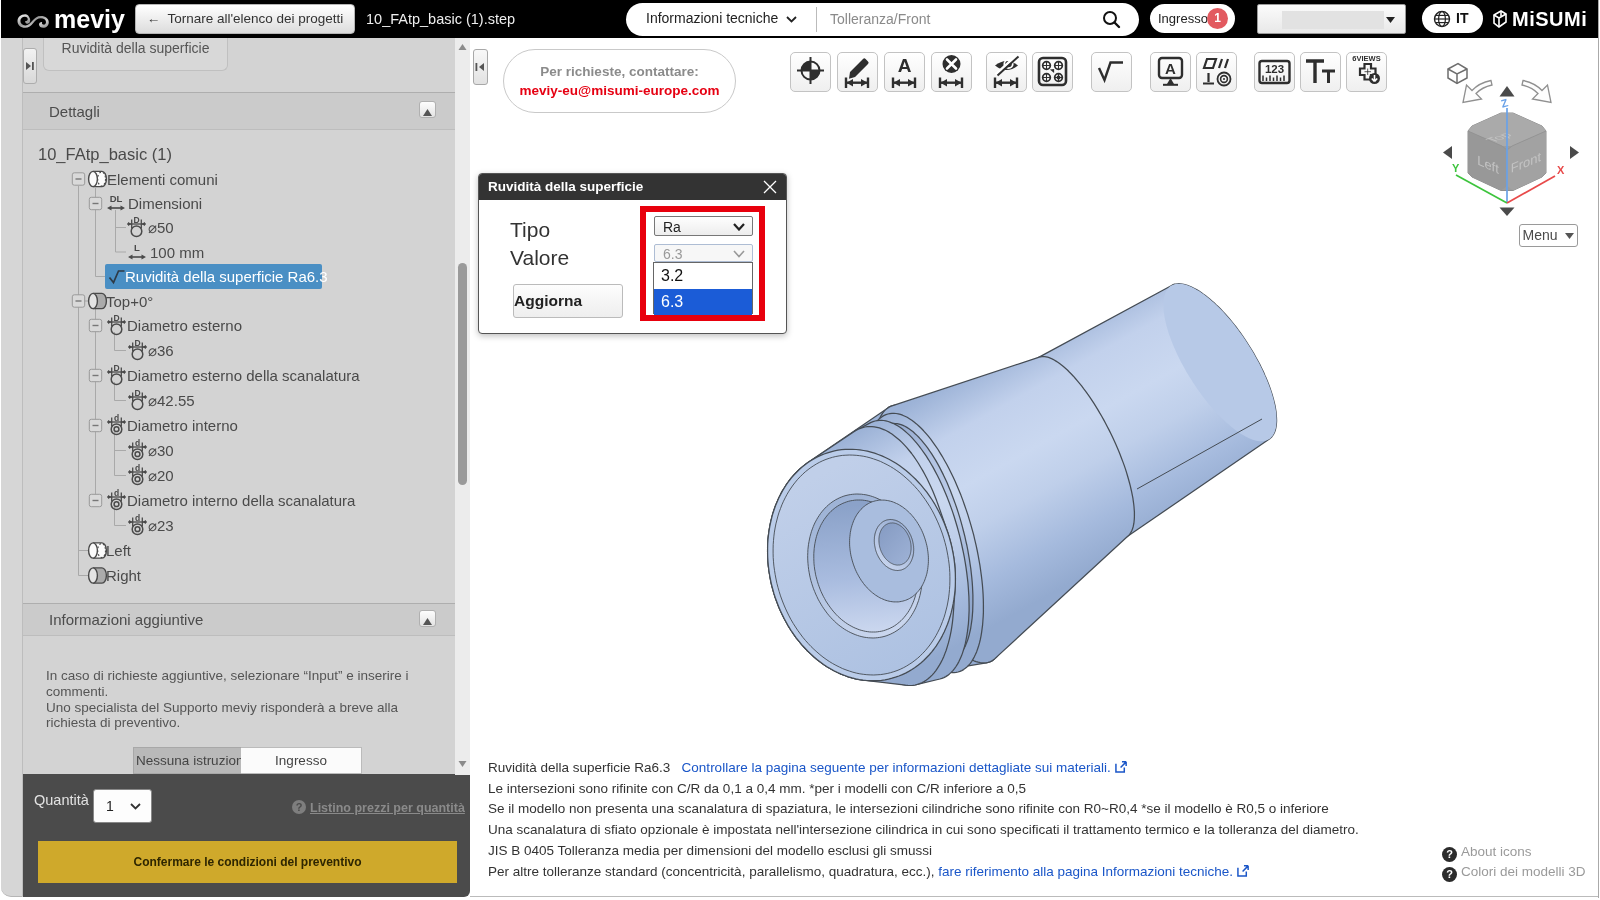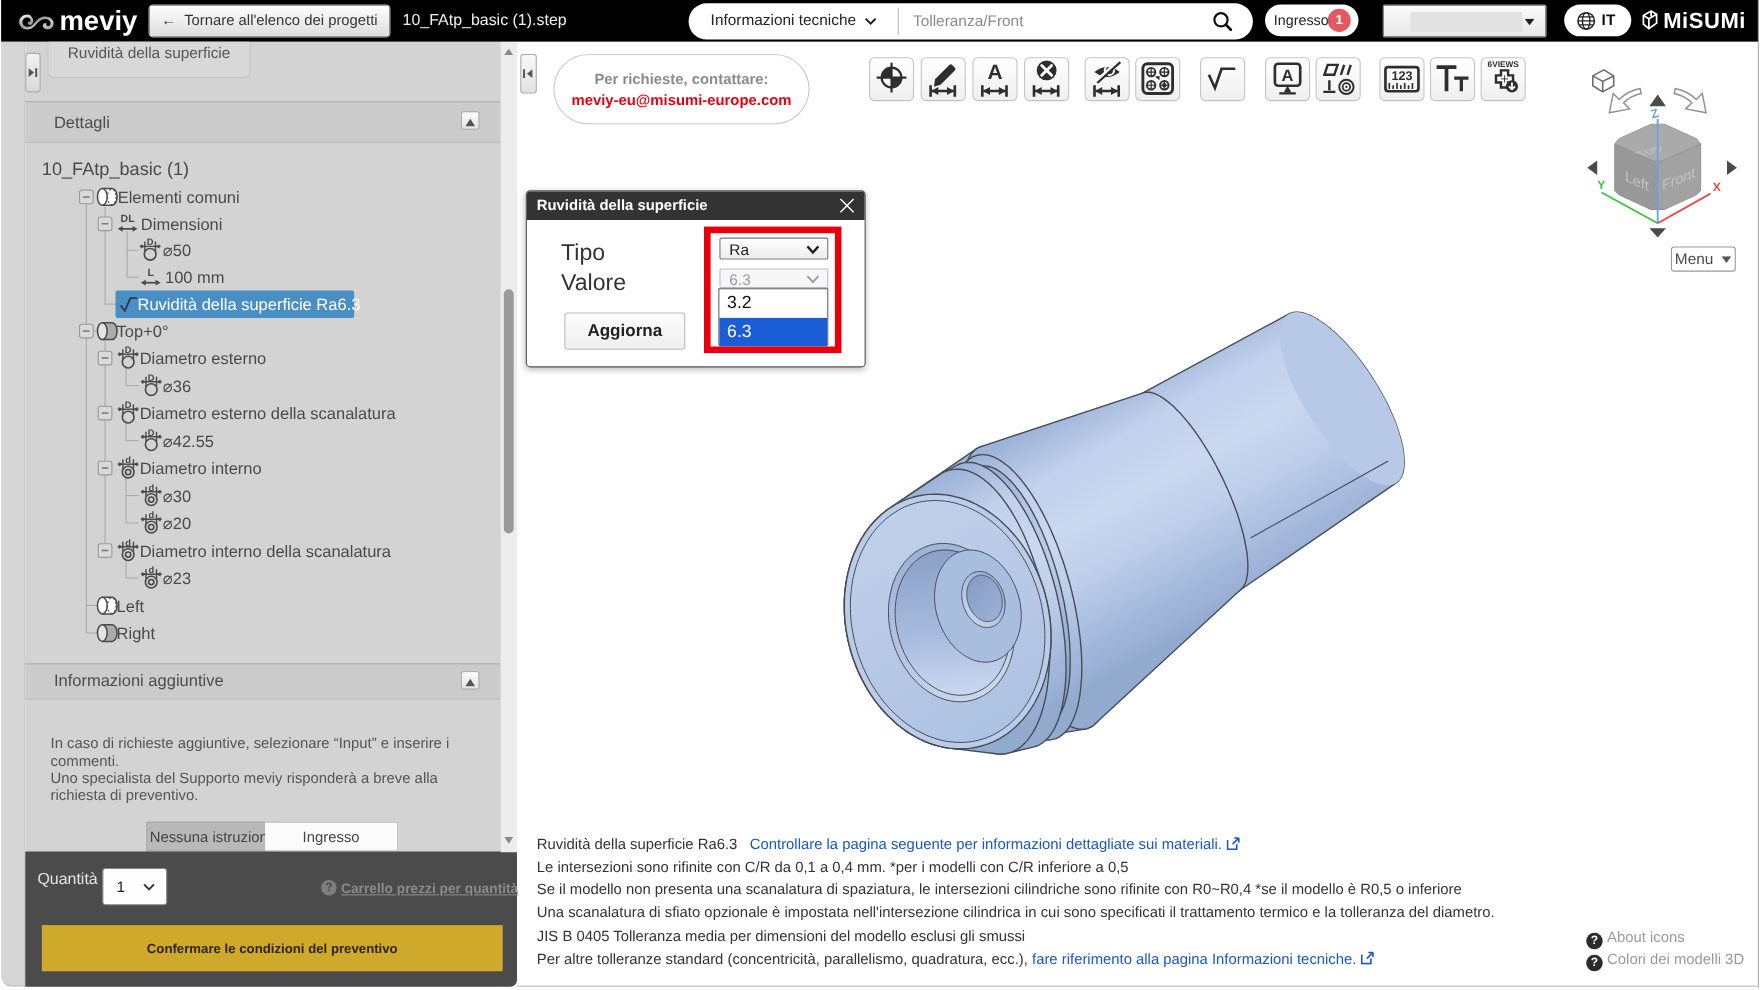--- a/index.html
+++ b/index.html
@@ -59,21 +59,21 @@
 
 #dlg { position:absolute; left:478px; top:173px; width:309px; height:161px; background:#fff; border:1px solid #555; border-radius:4px; box-shadow:0 2px 6px rgba(0,0,0,0.25); }
 #dlg .hdr { position:absolute; left:0; top:0; right:0; height:26px; background:#333; border-radius:3px 3px 0 0; color:#fff; font-size:13.5px; font-weight:bold; padding:5px 0 0 9px; }
 #dlg .x { position:absolute; right:8px; top:5px; color:#fff; font-size:15px; }
 #dlg .lab { position:absolute; left:31px; font-size:21px; color:#333; }
 #selra { position:absolute; left:175px; top:42px; width:99px; height:20px; background:linear-gradient(#fefefe,#ededed); border:1px solid #777; border-radius:2px; font-size:14px; color:#222; }
 #selval { position:absolute; left:175px; top:70px; width:99px; height:18px; background:#f7f7f7; border:1px solid #aebdd4; border-radius:2px; font-size:14px; color:#9a9a9a; }
 #ddlist { position:absolute; left:174px; top:88px; width:100px; height:52px; background:#fff; border:1px solid #666; font-size:16px; }
 #ddlist .o1 { height:26px; color:#111; padding-left:7px; line-height:25px;}
 #ddlist .o2 { height:26px; background:#1b5cd7; color:#fff; padding-left:7px; line-height:25px;}
-#btn-agg { position:absolute; left:34px; top:110px; width:110px; height:34px; background:linear-gradient(#fdfdfd,#eeeeee); border:1px solid #bbb; border-radius:3px; font-size:15.5px; font-weight:bold; color:#222; text-align:center; line-height:32px; }
+#btn-agg { position:absolute; left:34px; top:110px; width:110px; height:34px; background:linear-gradient(#fdfdfd,#eeeeee); border:1px solid #bbb; border-radius:3px; font-size:15.5px; font-weight:bold; color:#222; line-height:32px; }
 #redrect { position:absolute; left:640px; top:206px; width:125px; height:115px; border:6px solid #e8000d; z-index:50; }
 
 
 #binfo { position:absolute; left:488px; top:758px; font-size:13.5px; color:#333; line-height:20.7px; white-space:nowrap; }
 #binfo a { color:#1a56c8; text-decoration:none; }
 #abouticons { position:absolute; left:1442px; top:844px; font-size:13.5px; color:#9a9a9a; white-space:nowrap; }
 #colori3d { position:absolute; left:1442px; top:864px; font-size:13.5px; color:#9a9a9a; white-space:nowrap; }
 .qico { display:inline-block; width:15px; height:15px; border-radius:50%; background:#2b2b2b; color:#fff; font-size:11px; font-weight:bold; text-align:center; line-height:15px; vertical-align:-2px; margin-right:4px;}
 
 
@@ -161,21 +161,21 @@
 <div class="tab" id="tab2">Ingresso</div>
 <div id="sbfooter">
   <span class="qlab">Quantità</span>
   <div id="qtysel">
       <span class="v">1</span>
       <svg style="position:absolute; right:10px; top:13px;" width="11" height="7" viewBox="0 0 11 7">
         <path d="M1,1 L5.5,5.5 L10,1" fill="none" stroke="#333" stroke-width="1.8"></path>
       </svg>
     </div>
   <span id="qmark">?</span>
-  <span id="listino">Carrello prezzi per quantità</span>
+  <span id="listino">Listino prezzi per quantità</span>
   <div id="ybtn">Confermare le condizioni del preventivo</div>
 </div>
 
 <svg id="sbsvg" style="position:absolute; left:455px; top:38px;" width="15" height="737">
   <rect x="0" y="0" width="15" height="737" fill="#ececec"></rect>
   <path d="M3.5,12 L7.5,6 L11.5,12 Z" fill="#8a8a8a"></path>
   <rect x="3" y="225" width="9" height="222" rx="4.5" fill="#9a9a9a"></rect>
   <path d="M3.5,723 L7.5,729 L11.5,723 Z" fill="#8a8a8a"></path>
 </svg>
 

